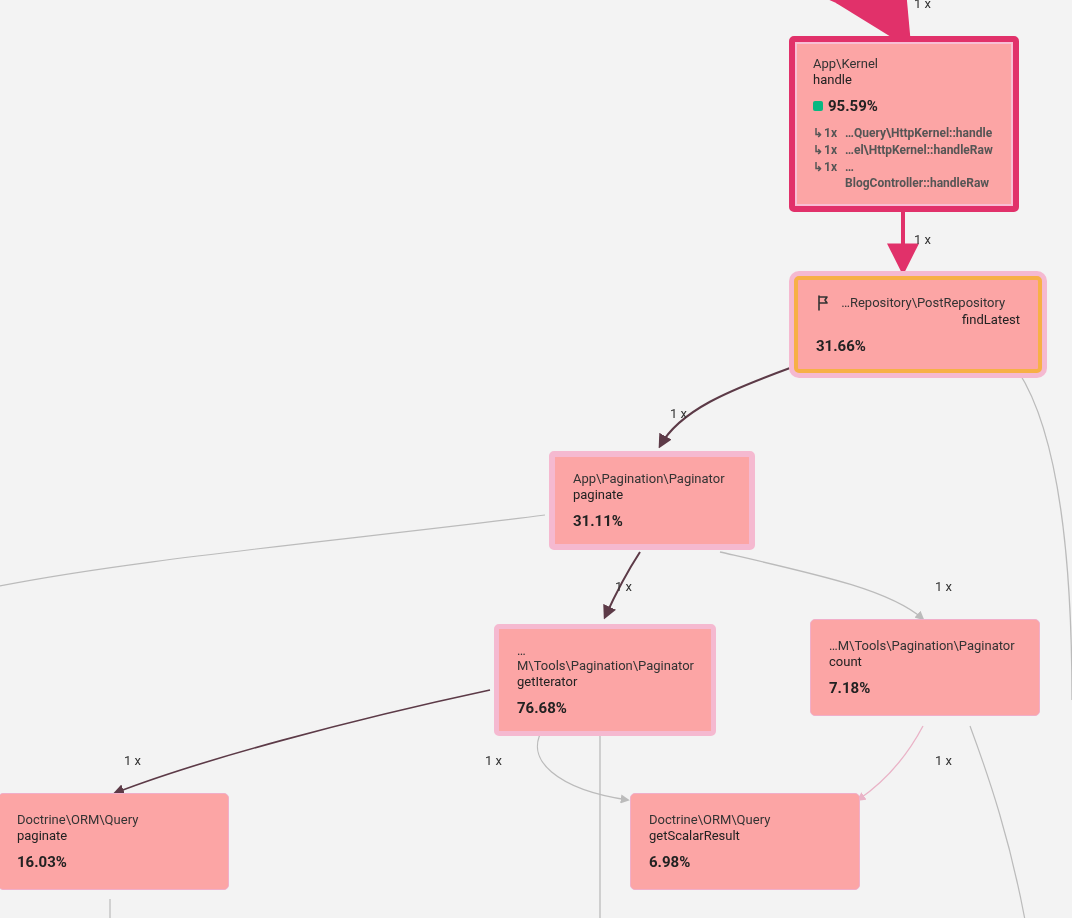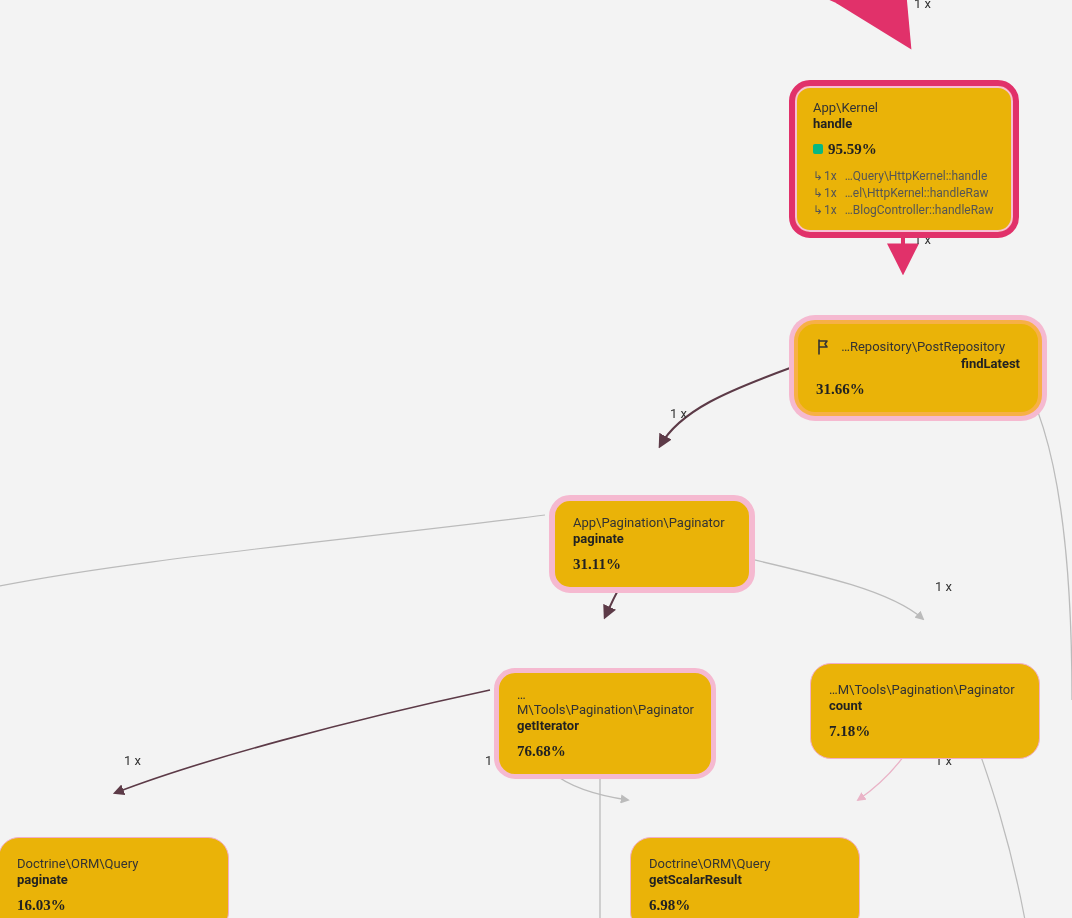--- a/index.html
+++ b/index.html
@@ -12,40 +12,39 @@
     position: relative;
   }
   svg.edges {
     position: absolute;
     top: 0; left: 0;
     width: 1072px; height: 918px;
     pointer-events: none;
   }
   .node {
     position: absolute;
-    background: #eab308;
-    border-radius: 21px;
+    background: #fca5a5;
+    border-radius: 5px;
     padding: 14px 18px;
-    margin-top: 44px;
   }
   
   .node.pink5 { border: 6px solid #e1316a; box-shadow: 0 0 0 2px #f8bfd4 inset; background-clip: padding-box; }
   .node.orange { border: 4px solid #f7b046; box-shadow: 0 0 0 5px #f5b9d0; }
   .node.pink4 { border: 6px solid #f5b9d0; }
   .node.pink3 { border: 5px solid #f5b9d0; }
   .node.pink1 { border: 1px solid #f1aec9; }
   .node .ns { color: #333; font-size: 13px; }
-  .node .fn { font-weight: 700; color: #222; font-size: 13px; margin-top: 1px; }
-  .node .pct { font-weight: 700; font-size: 15px; margin-top: 10px; color: #222; font-family: Liberation Serif, serif; }
+  .node .fn { font-weight: 400; color: #222; font-size: 13px; margin-top: 1px; }
+  .node .pct { font-weight: 700; font-size: 15px; margin-top: 10px; color: #222; }
   .node .pct .sq {
     display: inline-block; width: 10px; height: 10px;
     background: #08b881; border-radius: 2px;
     margin-right: 5px; vertical-align: 0px;
   }
-  .node .calls { margin-top: 10px; font-size: 12px; }
+  .node .calls { margin-top: 10px; font-size: 12px; font-weight: bold; }
   .node .calls .row { display: flex; gap: 8px; color: #555; line-height: 1.4; }
   .node .calls .row .arrow::before { content: "↳"; margin-right: 1px; }
   .flag-icon {
     display: inline-block; vertical-align: middle; margin-right: 6px;
     width: 16px; height: 16px;
     position: relative;
   }
   .edge-label {
     position: absolute;
     font-size: 13px;

